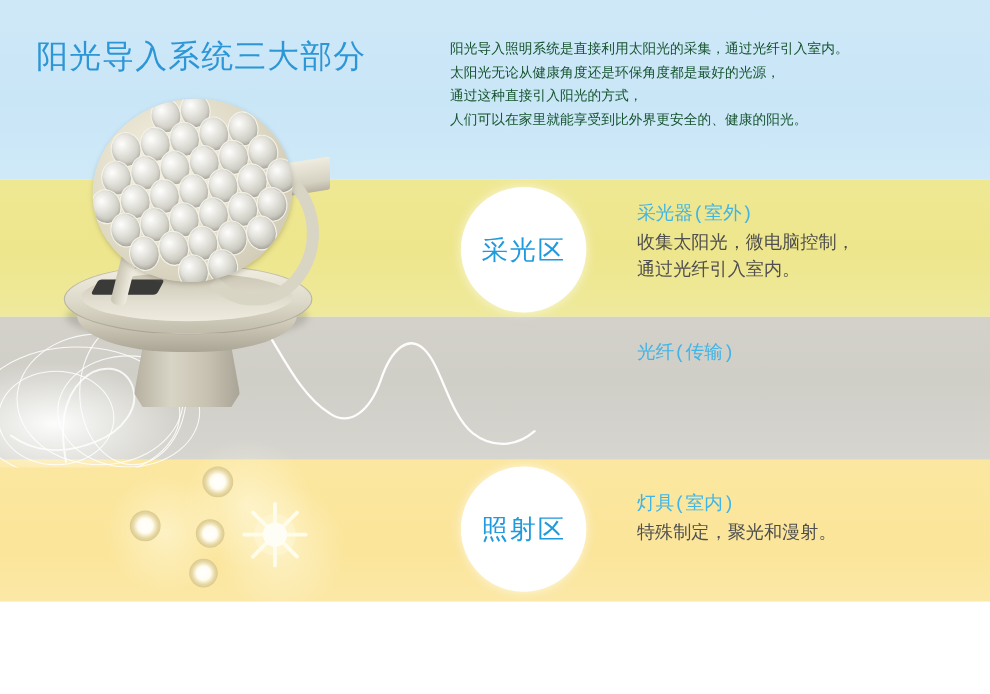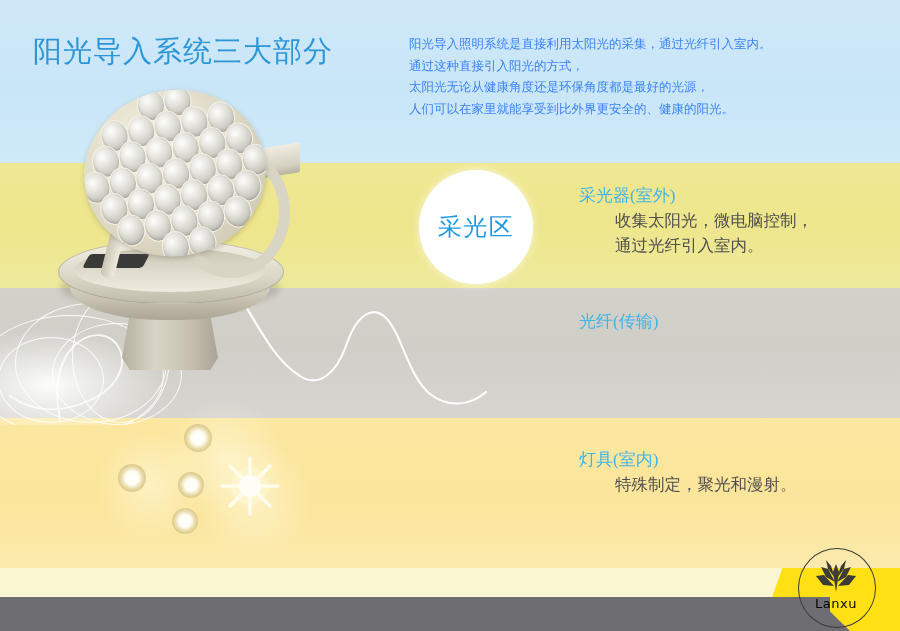--- a/index.html
+++ b/index.html
@@ -7,21 +7,21 @@
     padding: 0;
     background: #ffffff;
   }
   body {
     font-family: "Liberation Sans", "DejaVu Sans", sans-serif;
   }
 
   #poster {
     position: relative;
     width: 900px;
-    height: 631px;
+    height: 547px;
     overflow: hidden;
     background: #ffffff;
   }
 
   
   .band {
     position: absolute;
     left: 0;
     width: 900px;
   }
@@ -255,21 +255,21 @@
     letter-spacing: 1px;
     color: #2d96d6;
     font-family: "DejaVu Sans", "Liberation Sans", sans-serif;
     white-space: nowrap;
   }
   .intro {
     position: absolute;
     left: 409px;
     top: 33px;
     width: 470px;
-    color: #3b82f6;
+    color: #14532d;
     font-size: 12.5px;
     line-height: 21.5px;
     font-family: "DejaVu Sans", "Liberation Sans", sans-serif;
   }
   .intro div { white-space: nowrap; }
 
   
   .sec-circle {
     position: absolute;
     width: 114px;
@@ -283,33 +283,32 @@
   }
   .sec-circle span {
     font-size: 24px;
     color: #1f9ade;
     letter-spacing: 1.5px;
     font-family: "DejaVu Sans", "Liberation Sans", sans-serif;
   }
   .sec-copy {
     position: absolute;
     width: 320px;
-    font-family: Liberation Serif, serif;
+    font-family: Liberation Mono, monospace;
   }
   .sec-head {
     font-size: 17px;
     color: #41b4e6;
     line-height: 24px;
     white-space: nowrap;
   }
   .sec-body {
     font-size: 16.5px;
     color: #4f4f4f;
     line-height: 25px;
-    margin-left: 36px;
   }
   .sec-body div { white-space: nowrap; }
 
   
   .logo {
     position: absolute;
     left: 798px;
     top: 548px;
     width: 78px;
     height: 80px;
@@ -430,40 +429,43 @@
       </g>
       <circle cx="34" cy="34" r="11" fill="#ffffff"></circle>
       <circle cx="34" cy="34" r="19" fill="#fffbe6" opacity="0.35"></circle>
     </svg>
   </div>
 
   <div class="poster-title">阳光导入系统三大部分</div>
 
   <div class="intro">
     <div>阳光导入照明系统是直接利用太阳光的采集，通过光纤引入室内。</div>
+    <div>太阳光无论从健康角度还是环保角度都是最好的光源，</div>
     <div>通过这种直接引入阳光的方式，</div>
-    <div>太阳光无论从健康角度还是环保角度都是最好的光源，</div>
     <div>人们可以在家里就能享受到比外界更安全的、健康的阳光。</div>
   </div>
 
   <div class="sec-circle" style="left:419px; top:170px;">
     <span>采光区</span>
   </div>
   <div class="sec-copy" style="left:579px; top:184px;">
     <div class="sec-head">采光器(室外)</div>
     <div class="sec-body">
       <div>收集太阳光，微电脑控制，</div>
       <div>通过光纤引入室内。</div>
     </div>
   </div>
 
   <div class="sec-copy" style="left:579px; top:310px;">
     <div class="sec-head">光纤(传输)</div>
   </div>
 
+  <div class="sec-circle" style="left:419px; top:424px;">
+    <span>照射区</span>
+  </div>
   <div class="sec-copy" style="left:579px; top:448px;">
     <div class="sec-head">灯具(室内)</div>
     <div class="sec-body">
       <div>特殊制定，聚光和漫射。</div>
     </div>
   </div>
 
   <div class="foot-yellow"></div>
   <div class="foot-bar"></div>
   <div class="foot-bar-slant"></div>

